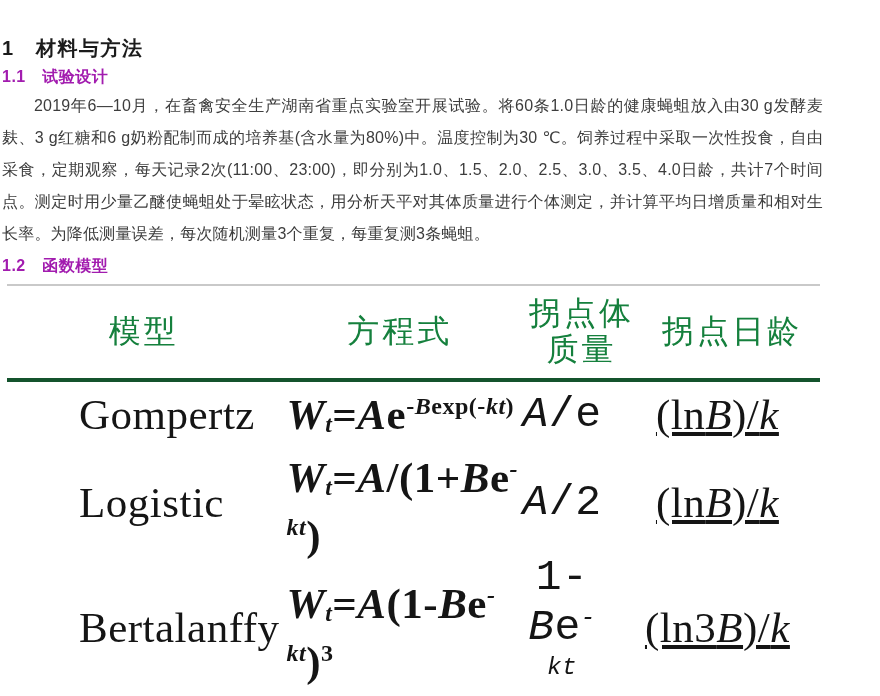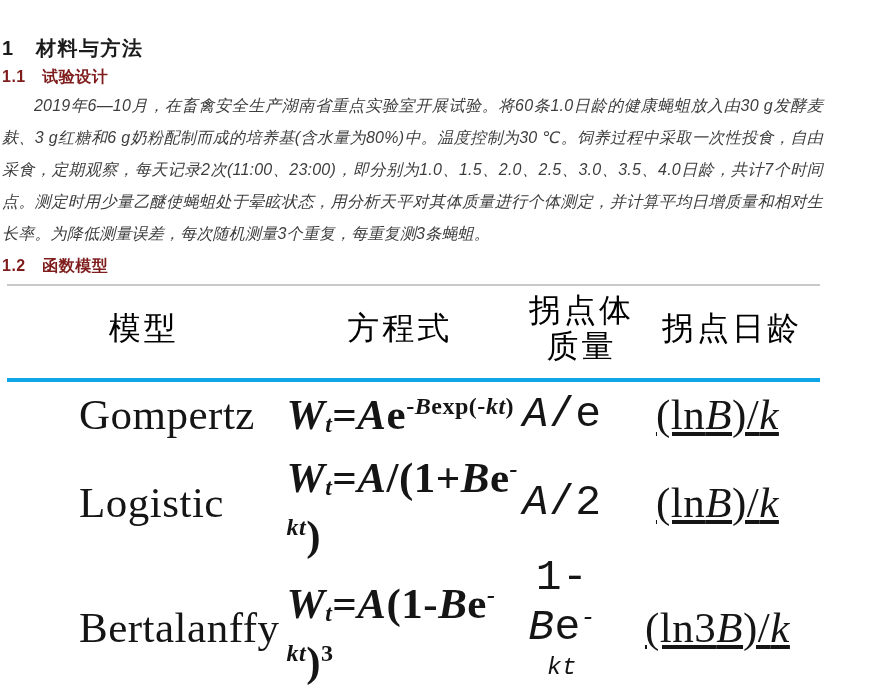--- a/index.html
+++ b/index.html
@@ -8,35 +8,35 @@
     padding:2px 9px 0 2px;overflow:hidden;background:#fff;
     color:#3d3d3d;
     font-family:"Liberation Sans","DejaVu Sans",sans-serif;
     font-size:16px;line-height:32px;text-align:justify;margin-top:32px;
   }
   .h1{
     font-size:20px;font-weight:bold;color:#1b1b1b;line-height:24px;
     margin:2px 0 5px 0;letter-spacing:1.5px;text-align:left;
   }
   .h2{
-    font-size:16px;font-weight:bold;color:#7f1d1d;line-height:23px;
+    font-size:16px;font-weight:bold;color:#a21caf;line-height:23px;
     margin:4px 0 2px 0;letter-spacing:0.5px;text-align:left;
   }
-  p.body{margin:1px 0;text-indent:2em;letter-spacing:0.2px;font-style:italic;}
+  p.body{margin:1px 0;text-indent:2em;letter-spacing:0.2px;}
   
   .tbl-wrap{margin:7px 3px 0 5px;border-top:2px solid #c9c9c9;}
   table.models{
     width:100%;border-collapse:collapse;color:#151515;
     font-family:"Liberation Serif","DejaVu Serif",serif;
     border-bottom:4px solid #161616;
   }
   table.models th{
-    font-family:Liberation Mono, monospace;
-    font-size:32px;font-weight:500;color:#000000;letter-spacing:3px;
-    padding:9px 0 11px 0;border-bottom:4px solid #0ea5e9;
+    font-family:Liberation Sans, sans-serif;
+    font-size:32px;font-weight:500;color:#15803d;letter-spacing:3px;
+    padding:9px 0 11px 0;border-bottom:4px solid #14532d;
     text-align:center;line-height:36px;
   }
   table.models td{
     font-size:43px;height:64px;vertical-align:middle;line-height:40px;
     letter-spacing:0.5px;
   }
   td.c-model{width:25%;text-align:left;padding-left:72px;}
   td.c-formula{width:28%;text-align:left;padding-left:6px;font-weight:bold;}
   td.c-mass{width:25%;text-align:center;padding-right:40px;font-family:Liberation Mono, monospace;}
   td.c-age{width:22%;text-align:center;padding-right:30px;text-decoration:underline;}

